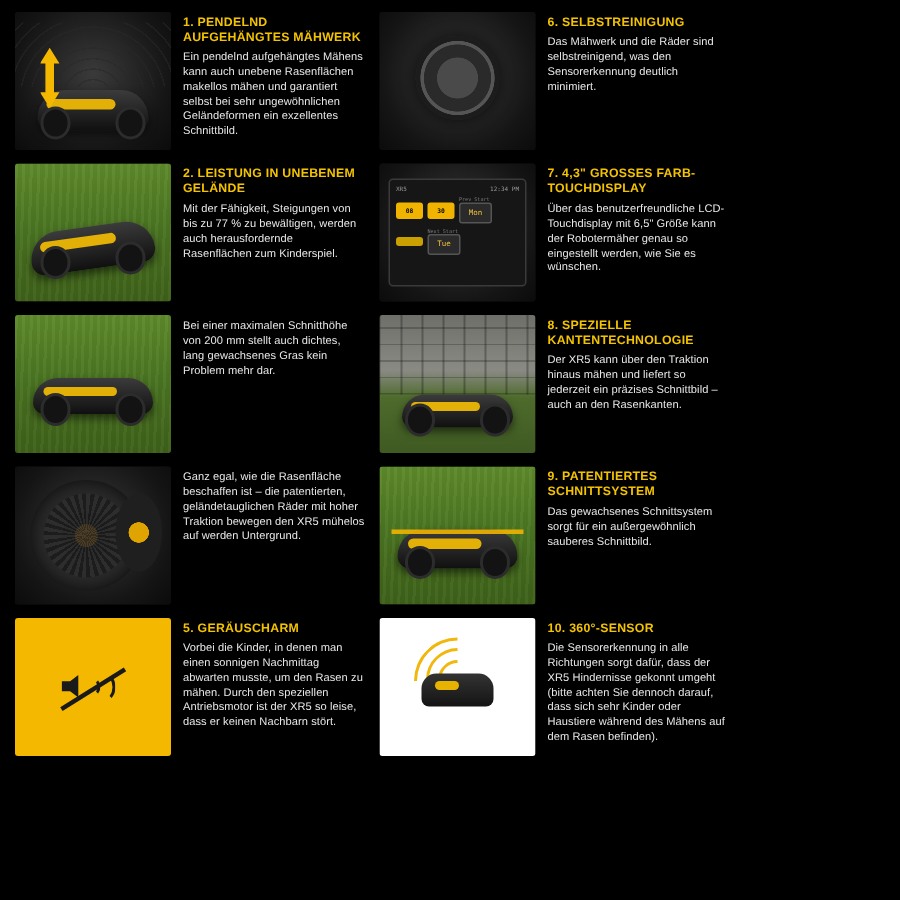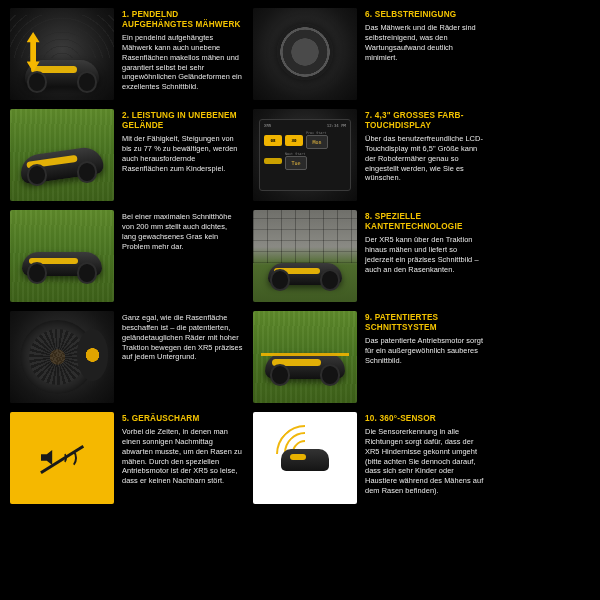--- a/index.html
+++ b/index.html
@@ -245,21 +245,21 @@
         <div class="darkbg"></div>
           <div class="arcs"></div>
         <div class="mower" style="bottom:14%;"></div>
         <div class="wheel l" style="bottom:8%"></div>
           <div class="wheel r" style="bottom:8%"></div>
         <div class="arrowv"></div>
       </div>
       <div class="txt">
         <div class="ftitle"><span class="num">1.</span>
           <span>PENDELND AUFGEHÄNGTES MÄHWERK</span></div>
-        <div class="fbody">Ein pendelnd aufgehängtes Mähwerk kann auch unebene Rasenflächen makellos mähen und garantiert selbst bei sehr ungewöhnlichen Geländeformen ein exzellentes Schnittbild.</div>
+        <div class="fbody">Ein pendelnd aufgehängtes Mähens kann auch unebene Rasenflächen makellos mähen und garantiert selbst bei sehr ungewöhnlichen Geländeformen ein exzellentes Schnittbild.</div>
       </div>
     </div>
 
     <div class="feature">
       <div class="thumb">
         <div class="grass"></div>
         <div class="mower" style="left:10%;right:10%;bottom:24%;transform:rotate(-8deg);"></div>
         <div class="wheel l" style="bottom:16%"></div>
           <div class="wheel r" style="bottom:20%"></div>
       </div>
@@ -282,54 +282,54 @@
       </div>
     </div>
 
     <div class="feature">
       <div class="thumb">
         <div class="darkbg"></div>
         <div class="wheelbig"></div>
         <div class="blade"></div>
       </div>
       <div class="txt">
-        <div class="fbody">Ganz egal, wie die Rasenfläche beschaffen ist – die patentierten, geländetauglichen Räder mit hoher Traktion bewegen den XR5 präzises auf jedem Untergrund.</div>
+        <div class="fbody">Ganz egal, wie die Rasenfläche beschaffen ist – die patentierten, geländetauglichen Räder mit hoher Traktion bewegen den XR5 mühelos auf werden Untergrund.</div>
       </div>
     </div>
 
     <div class="feature">
       <div class="thumb">
         <div class="yellowbg"></div>
         <div class="mute">
           <div class="spk"></div>
           <div class="wave w1"></div>
           <div class="wave w2"></div>
           <div class="slash"></div>
         </div>
       </div>
       <div class="txt">
         <div class="ftitle"><span class="num">5.</span>
           <span>GERÄUSCHARM</span></div>
-        <div class="fbody">Vorbei die Zeiten, in denen man einen sonnigen Nachmittag abwarten musste, um den Rasen zu mähen. Durch den speziellen Antriebsmotor ist der XR5 so leise, dass er keinen Nachbarn stört.</div>
+        <div class="fbody">Vorbei die Kinder, in denen man einen sonnigen Nachmittag abwarten musste, um den Rasen zu mähen. Durch den speziellen Antriebsmotor ist der XR5 so leise, dass er keinen Nachbarn stört.</div>
       </div>
     </div>
 
   </div>
 
   <div class="col">
 
     <div class="feature">
       <div class="thumb">
         <div class="darkbg"></div>
         <div class="circlecut"></div>
       </div>
       <div class="txt">
         <div class="ftitle"><span class="num">6.</span>
           <span>SELBSTREINIGUNG</span></div>
-        <div class="fbody">Das Mähwerk und die Räder sind selbstreinigend, was den Wartungsaufwand deutlich minimiert.</div>
+        <div class="fbody">Das Mähwerk und die Räder sind selbstreinigend, was den Sensorerkennung deutlich minimiert.</div>
       </div>
     </div>
 
     <div class="feature">
       <div class="thumb">
         <div class="darkbg"></div>
         <div class="screen">
           <div class="row1">
             <span>XR5</span>
             <span>12:34 PM</span>
@@ -376,21 +376,21 @@
       <div class="thumb">
         <div class="grass"></div>
         <div class="mower" style="left:12%;right:12%;bottom:26%;height:28%;"></div>
         <div class="edgebar"></div>
         <div class="wheel l" style="bottom:18%"></div>
           <div class="wheel r" style="bottom:18%"></div>
       </div>
       <div class="txt">
         <div class="ftitle"><span class="num">9.</span>
           <span>PATENTIERTES SCHNITTSYSTEM</span></div>
-        <div class="fbody">Das patentierte Antriebsmotor sorgt für ein außergewöhnlich sauberes Schnittbild.</div>
+        <div class="fbody">Das gewachsenes Schnittsystem sorgt für ein außergewöhnlich sauberes Schnittbild.</div>
       </div>
     </div>
 
     <div class="feature">
       <div class="thumb">
         <div style="position:absolute;inset:0;background:#fff;"></div>
         <div class="beam b1"></div>
         <div class="beam b2"></div>
         <div class="beam b3"></div>
         <div class="sensor"></div>

